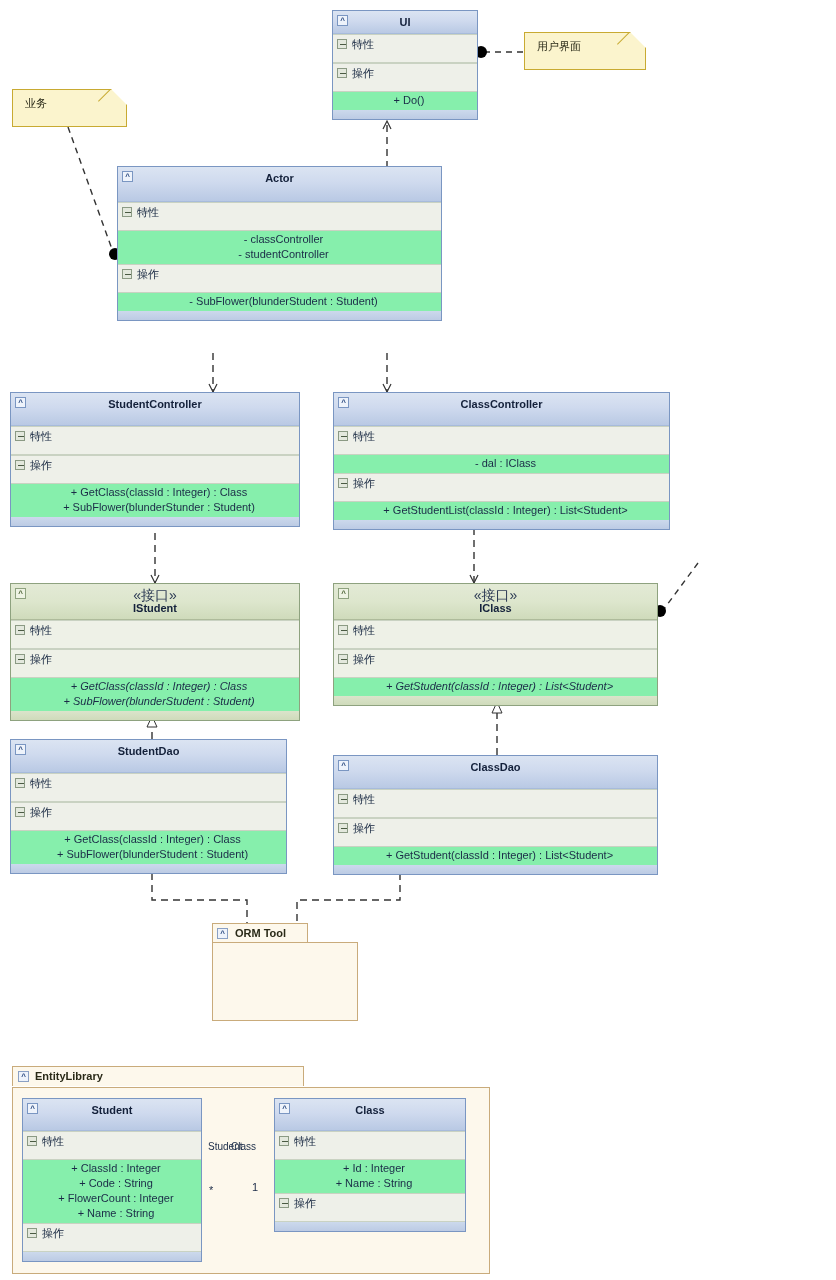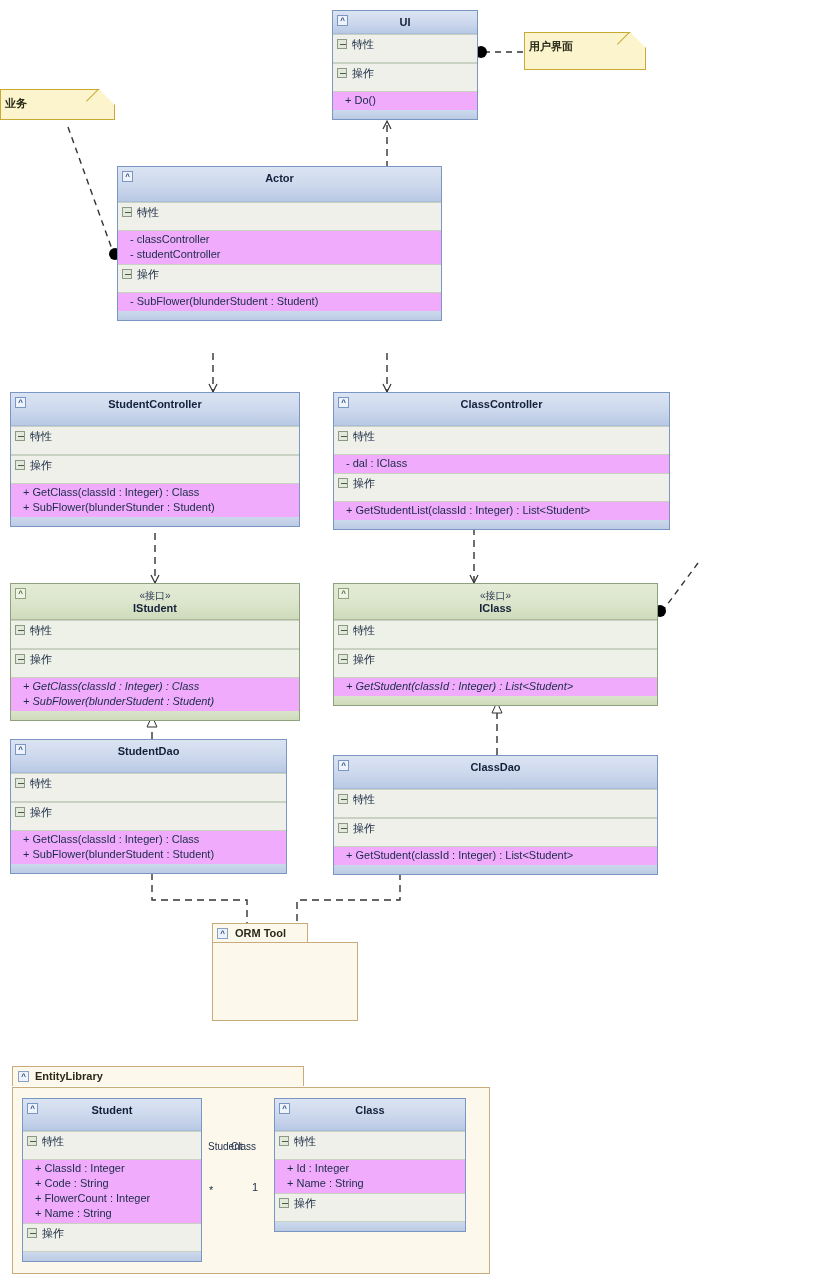--- a/index.html
+++ b/index.html
@@ -27,21 +27,21 @@
   .uml .hdr {
     position: relative;
     background: linear-gradient(to bottom, #dbe4f2 0%, #cfdaee 45%, #b9c9e4 100%);
     border-bottom: 1px solid #a7bbdb;
     text-align: center;
     font-weight: bold;
     color: #13203a;
     padding: 5px 0 4px 0;
     line-height: 13px;
   }
-  .uml .hdr .stereo { font-weight: normal; font-size: 10px; color: #2c3a54; display:block; }
+  .uml .hdr .stereo { font-weight: normal; font-size: 14px; color: #2c3a54; display:block; }
   .uml .hdr .nm { display:block; }
 
   .expander {
     position: absolute; left: 4px; top: 4px;
     width: 11px; height: 11px;
     border: 1px solid #7a96c2; background: #eef3fb;
     font-size: 8px; line-height: 9px; text-align: center;
     color: #2a4a80; font-weight: bold;
   }
 
@@ -55,21 +55,21 @@
     color: #11223c;
   }
   .sect .mini {
     position: absolute; left: 4px; top: 4px;
     width: 10px; height: 10px;
     border: 1px solid #8b9a84; background: #e3e8dd;
   }
   .sect .mini:after {
     content: ""; position: absolute; left: 2px; top: 4px; width: 6px; height: 1px; background: #4a5a43;
   }
-  .members { background: #f0abfc; padding: 1px 4px 2px 12px; }
+  .members { background: #86efac; padding: 1px 4px 2px 12px; text-align: center; }
   .members .m { line-height: 15px; white-space: nowrap; color: #1a2b47; }
   .footer { height: 9px; background: linear-gradient(to bottom,#ccd9ec,#bccbe4); }
 
   
   .uml.iface { border-color: #8ea27f; }
   .uml.iface .hdr {
     background: linear-gradient(to bottom, #e3ead6 0%, #dde6cd 50%, #cfdbbb 100%);
     border-bottom: 1px solid #aebb9b;
   }
   .uml.iface .expander { border-color: #8ea27f; background: #eef3e4; color: #4d6336; }
@@ -77,22 +77,21 @@
   .uml.iface .footer { background: linear-gradient(to bottom,#dbe4cb,#cfdbbb); }
   .uml.iface .members .m { font-style: italic; }
 
   
   .note {
     position: absolute;
     background: #fbf4cd;
     border: 1px solid #c8aa32;
     font-size: 11px;
     color: #2a2a18;
-    padding: 6px 4px;
-    font-weight: bold;
+    padding: 6px 12px;
   }
   .note .fold {
     position: absolute; right: -1px; top: -1px;
     width: 0; height: 0;
     border-left: 16px solid transparent;
     border-top: 16px solid #ffffff;
   }
   .note .foldline {
     position: absolute; right: -1px; top: -1px;
     width: 17px; height: 17px;
@@ -190,21 +189,21 @@
       <line x1="236" y1="1180" x2="272" y2="1180" stroke="#555" stroke-width="1" marker-end="url(#openArrowAssoc)"></line>
     </g>
   </svg>
 
   <div class="note" style="left:524px; top:32px; width:122px; height:38px;">
     <span class="fold"></span>
     <span class="foldline"></span>
     <span>用户界面</span>
   </div>
 
-  <div class="note" style="left:0; top:89px; width:115px; height:31px;">
+  <div class="note" style="left:12px; top:89px; width:115px; height:38px;">
     <span class="fold"></span>
     <span class="foldline"></span>
     <span>业务</span>
   </div>
 
 
   <div class="uml" style="left:332px; top:10px; width:146px;">
     <div class="hdr">
       <span class="expander">^</span>
       <span class="nm">UI</span>

